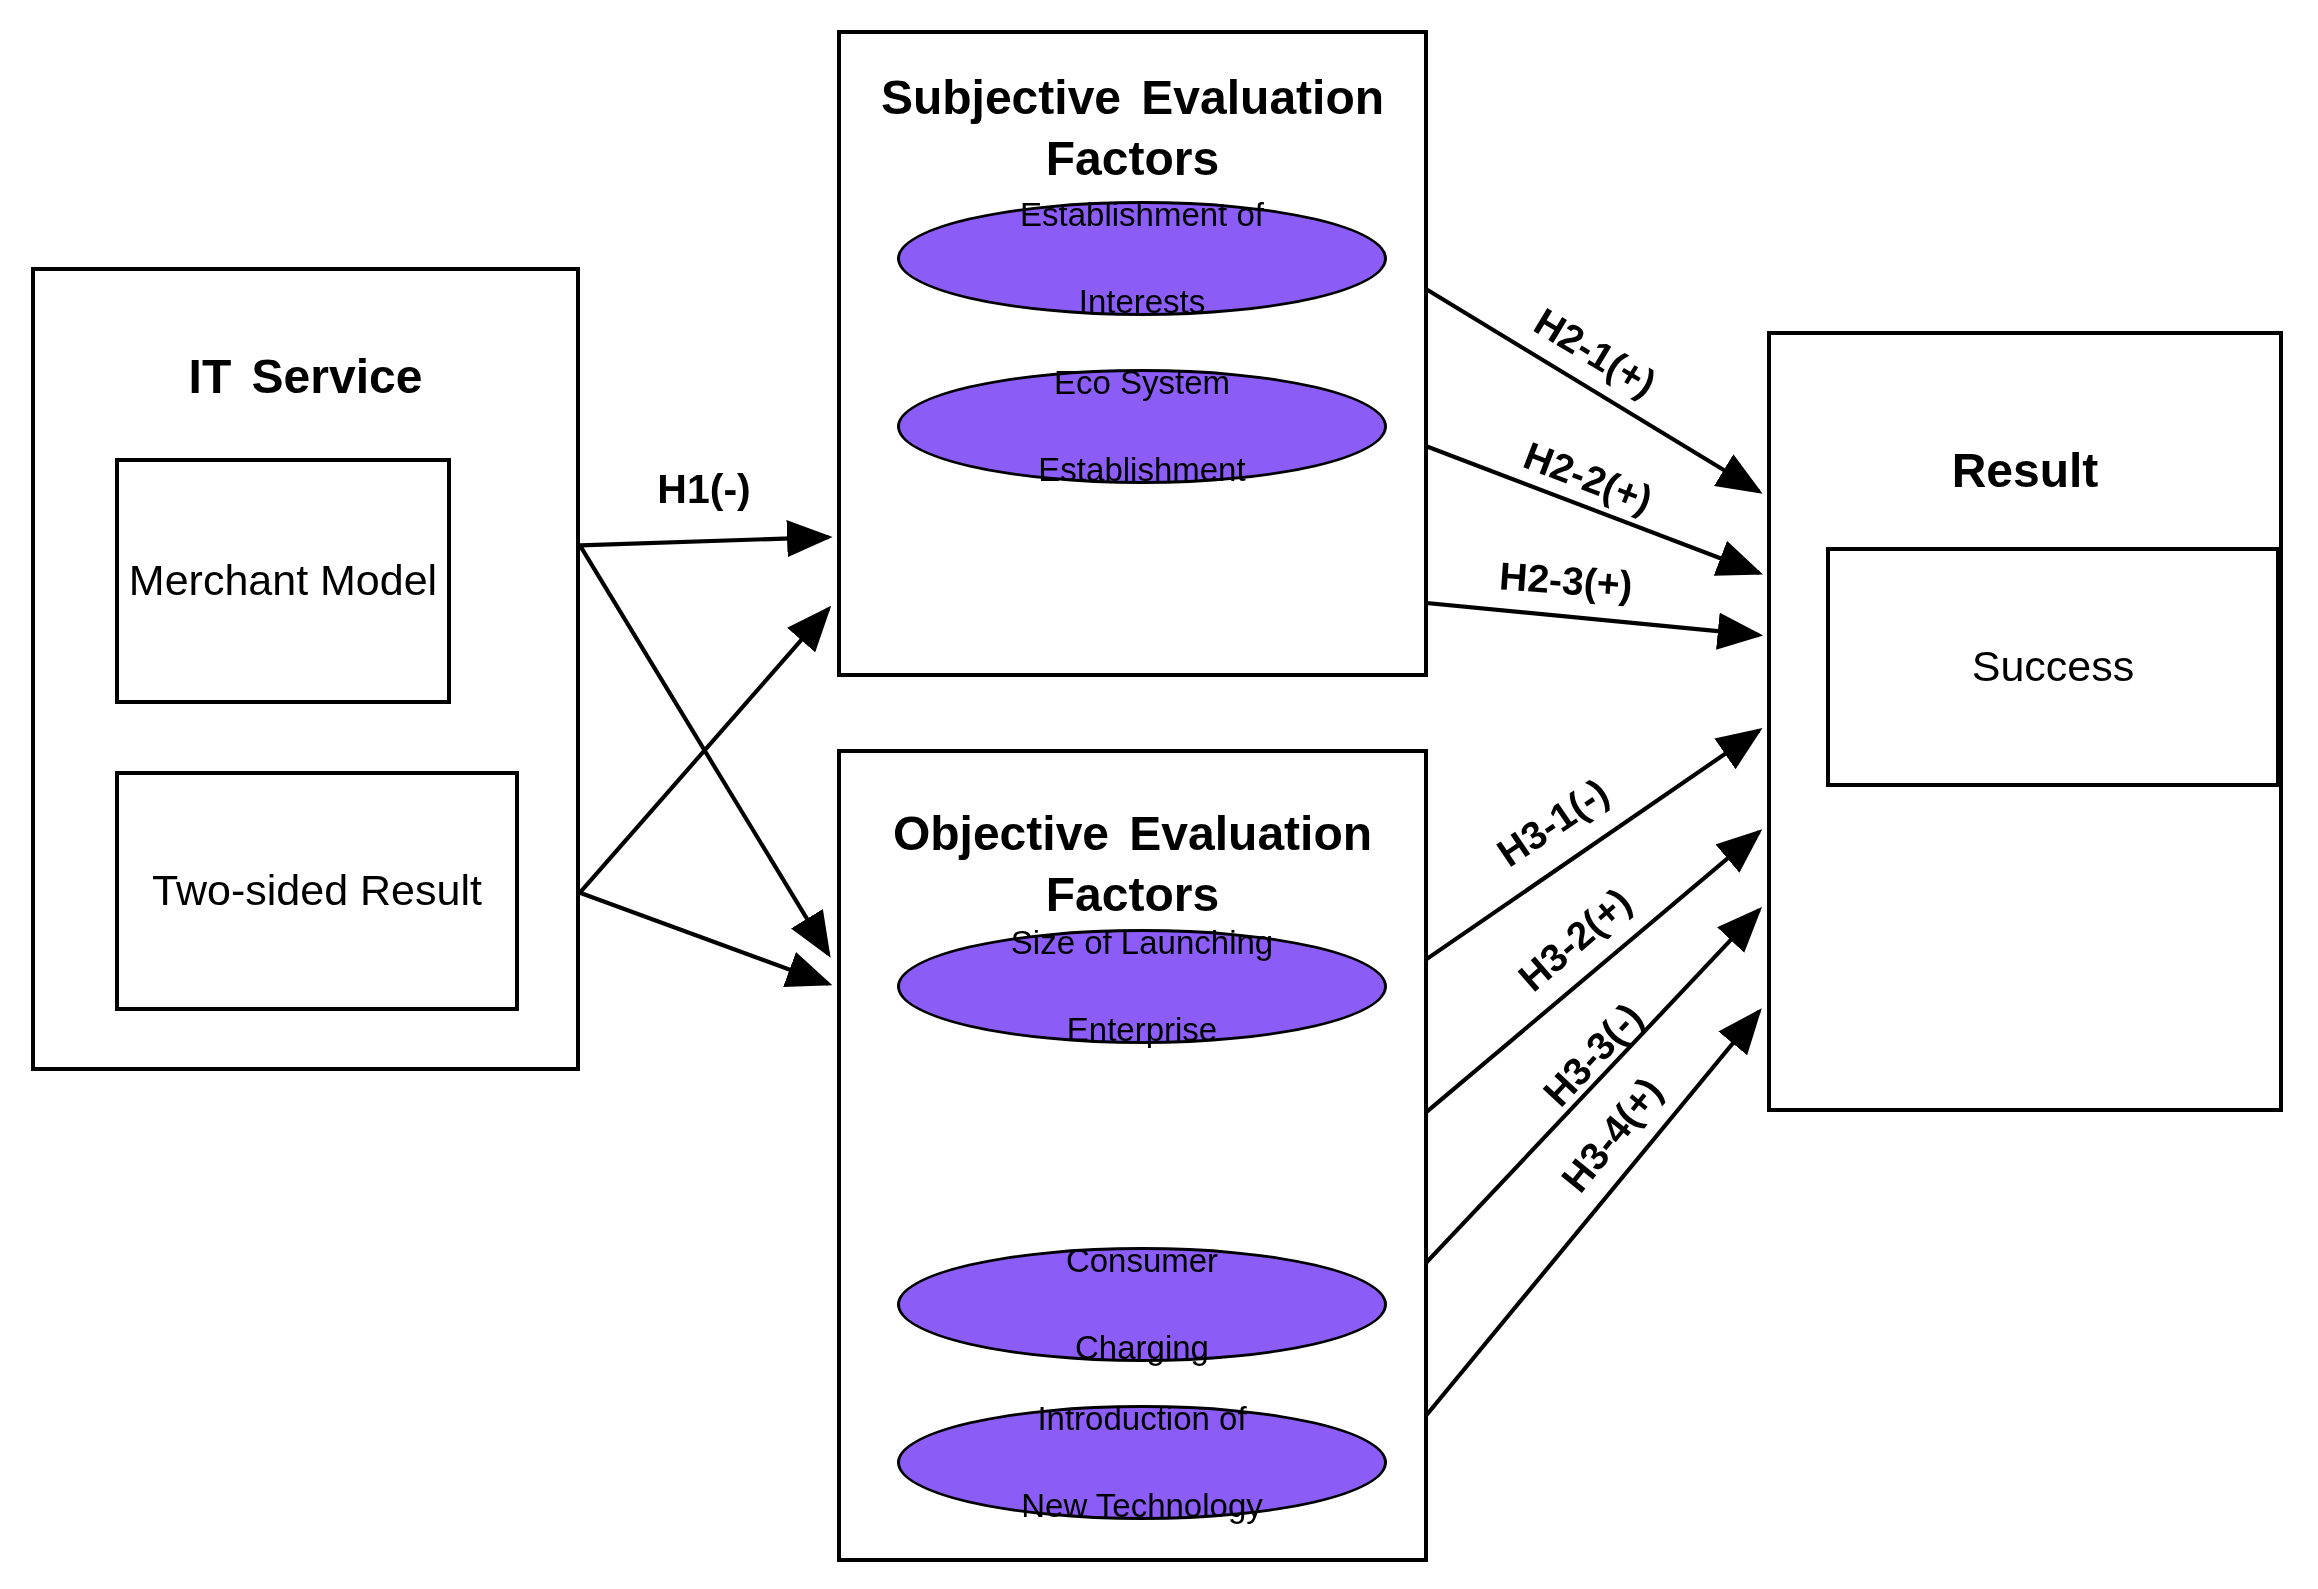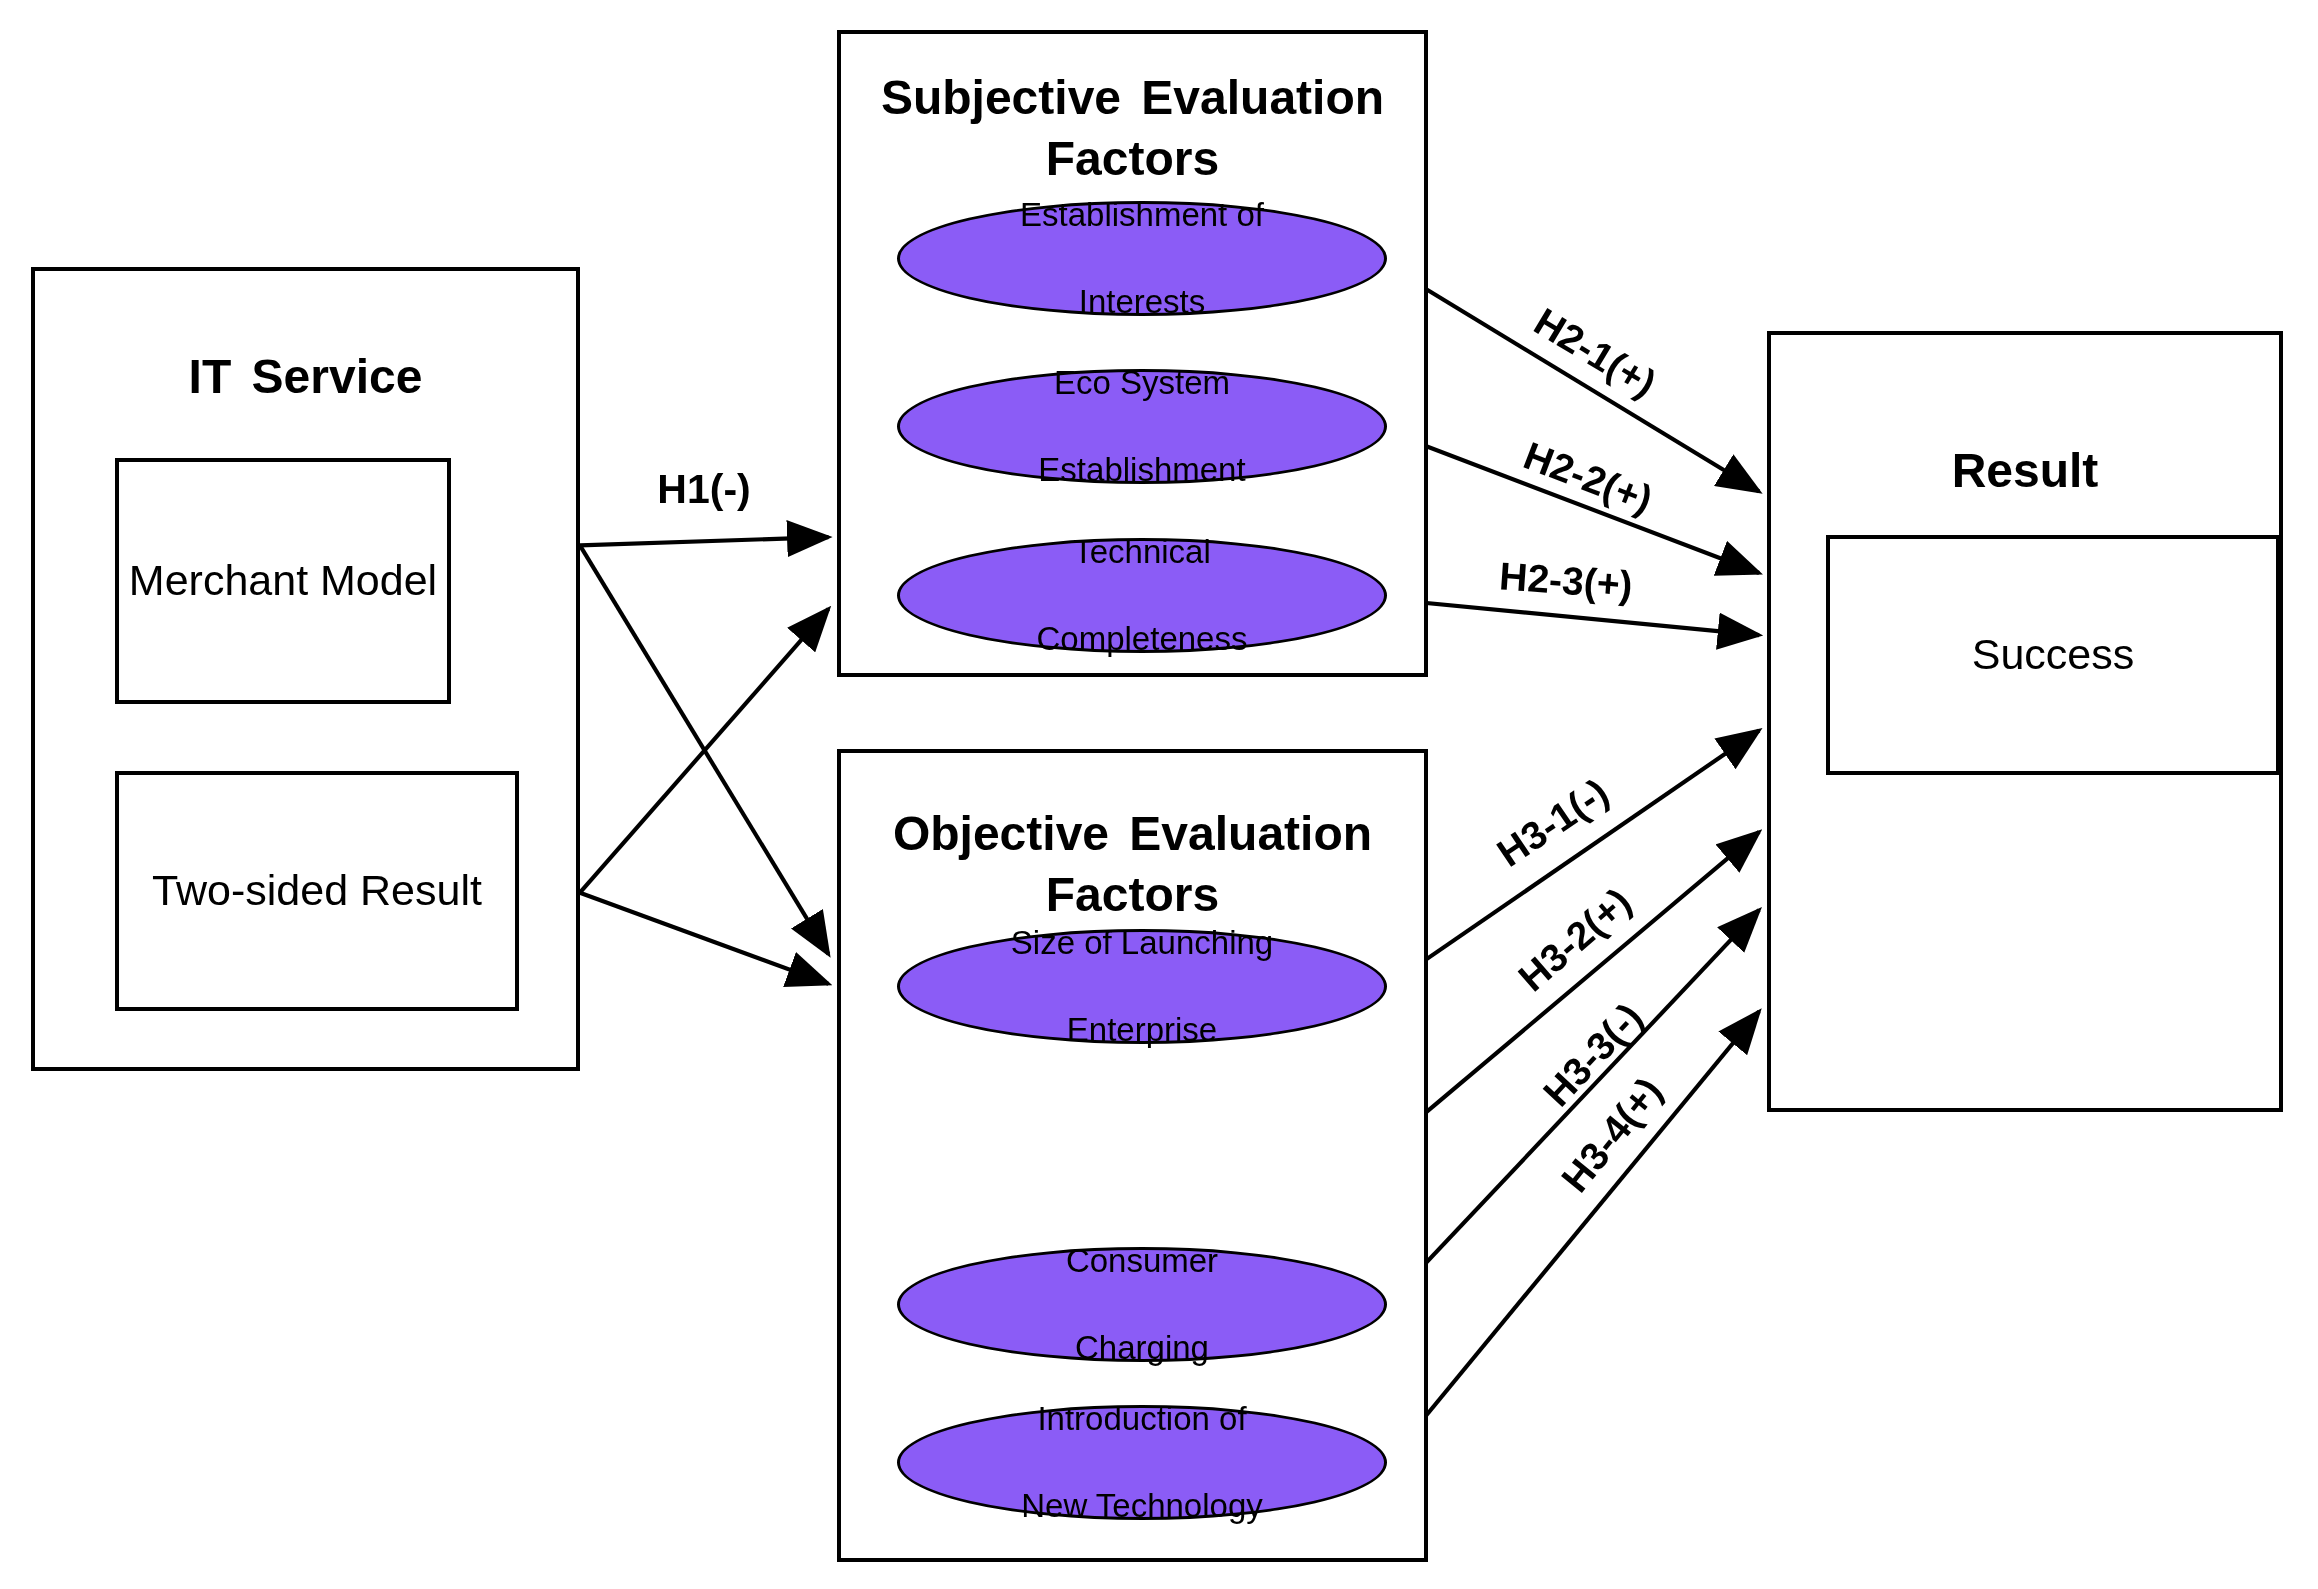--- a/index.html
+++ b/index.html
@@ -116,24 +116,20 @@
       <span>Factors</span>
     </div>
     <div class="ellipse" style="left:56px; top:167px; width:490px; height:115px;">
       <span>Establishment of</span>
       <span>Interests</span>
     </div>
     <div class="ellipse" style="left:56px; top:335px; width:490px; height:115px;">
       <span>Eco System</span>
       <span>Establishment</span>
     </div>
-    <div class="ellipse" style="left:56px; top:504px; width:490px; height:115px;">
-      <span>Technical</span>
-      <span>Completeness</span>
-    </div>
   </div>
 
   <div class="box" style="left:837px; top:749px; width:591px; height:813px;">
     <div class="box-title" style="top:50px;">
       <span>Objective Evaluation</span><br>
       <span>Factors</span>
     </div>
     <div class="ellipse" style="left:56px; top:176px; width:490px; height:115px;">
       <span>Size of Launching</span>
       <span>Enterprise</span>
@@ -143,21 +139,21 @@
       <span>Charging</span>
     </div>
     <div class="ellipse" style="left:56px; top:652px; width:490px; height:115px;">
       <span>Introduction of</span>
       <span>New Technology</span>
     </div>
   </div>
 
   <div class="box" style="left:1767px; top:331px; width:516px; height:781px;">
     <div class="box-title" style="top:105px;">Result</div>
-    <div class="inner-box" style="left:55px; top:200px; width:454px; height:240px;">
+    <div class="inner-box" style="left:55px; top:212px; width:454px; height:240px;">
       <span>Success</span>
     </div>
   </div>
 
   <div class="hlabel" style="left:704px; top:489px; transform:translate(-50%,-50%); font-size:41px;">H1(-)</div>
 
   <div class="hlabel" style="left:1595px; top:353px; transform:translate(-50%,-50%) rotate(31deg);">H2-1(+)</div>
   <div class="hlabel" style="left:1588px; top:478px; transform:translate(-50%,-50%) rotate(21deg);">H2-2(+)</div>
   <div class="hlabel" style="left:1566px; top:581px; transform:translate(-50%,-50%) rotate(4deg);">H2-3(+)</div>
 

